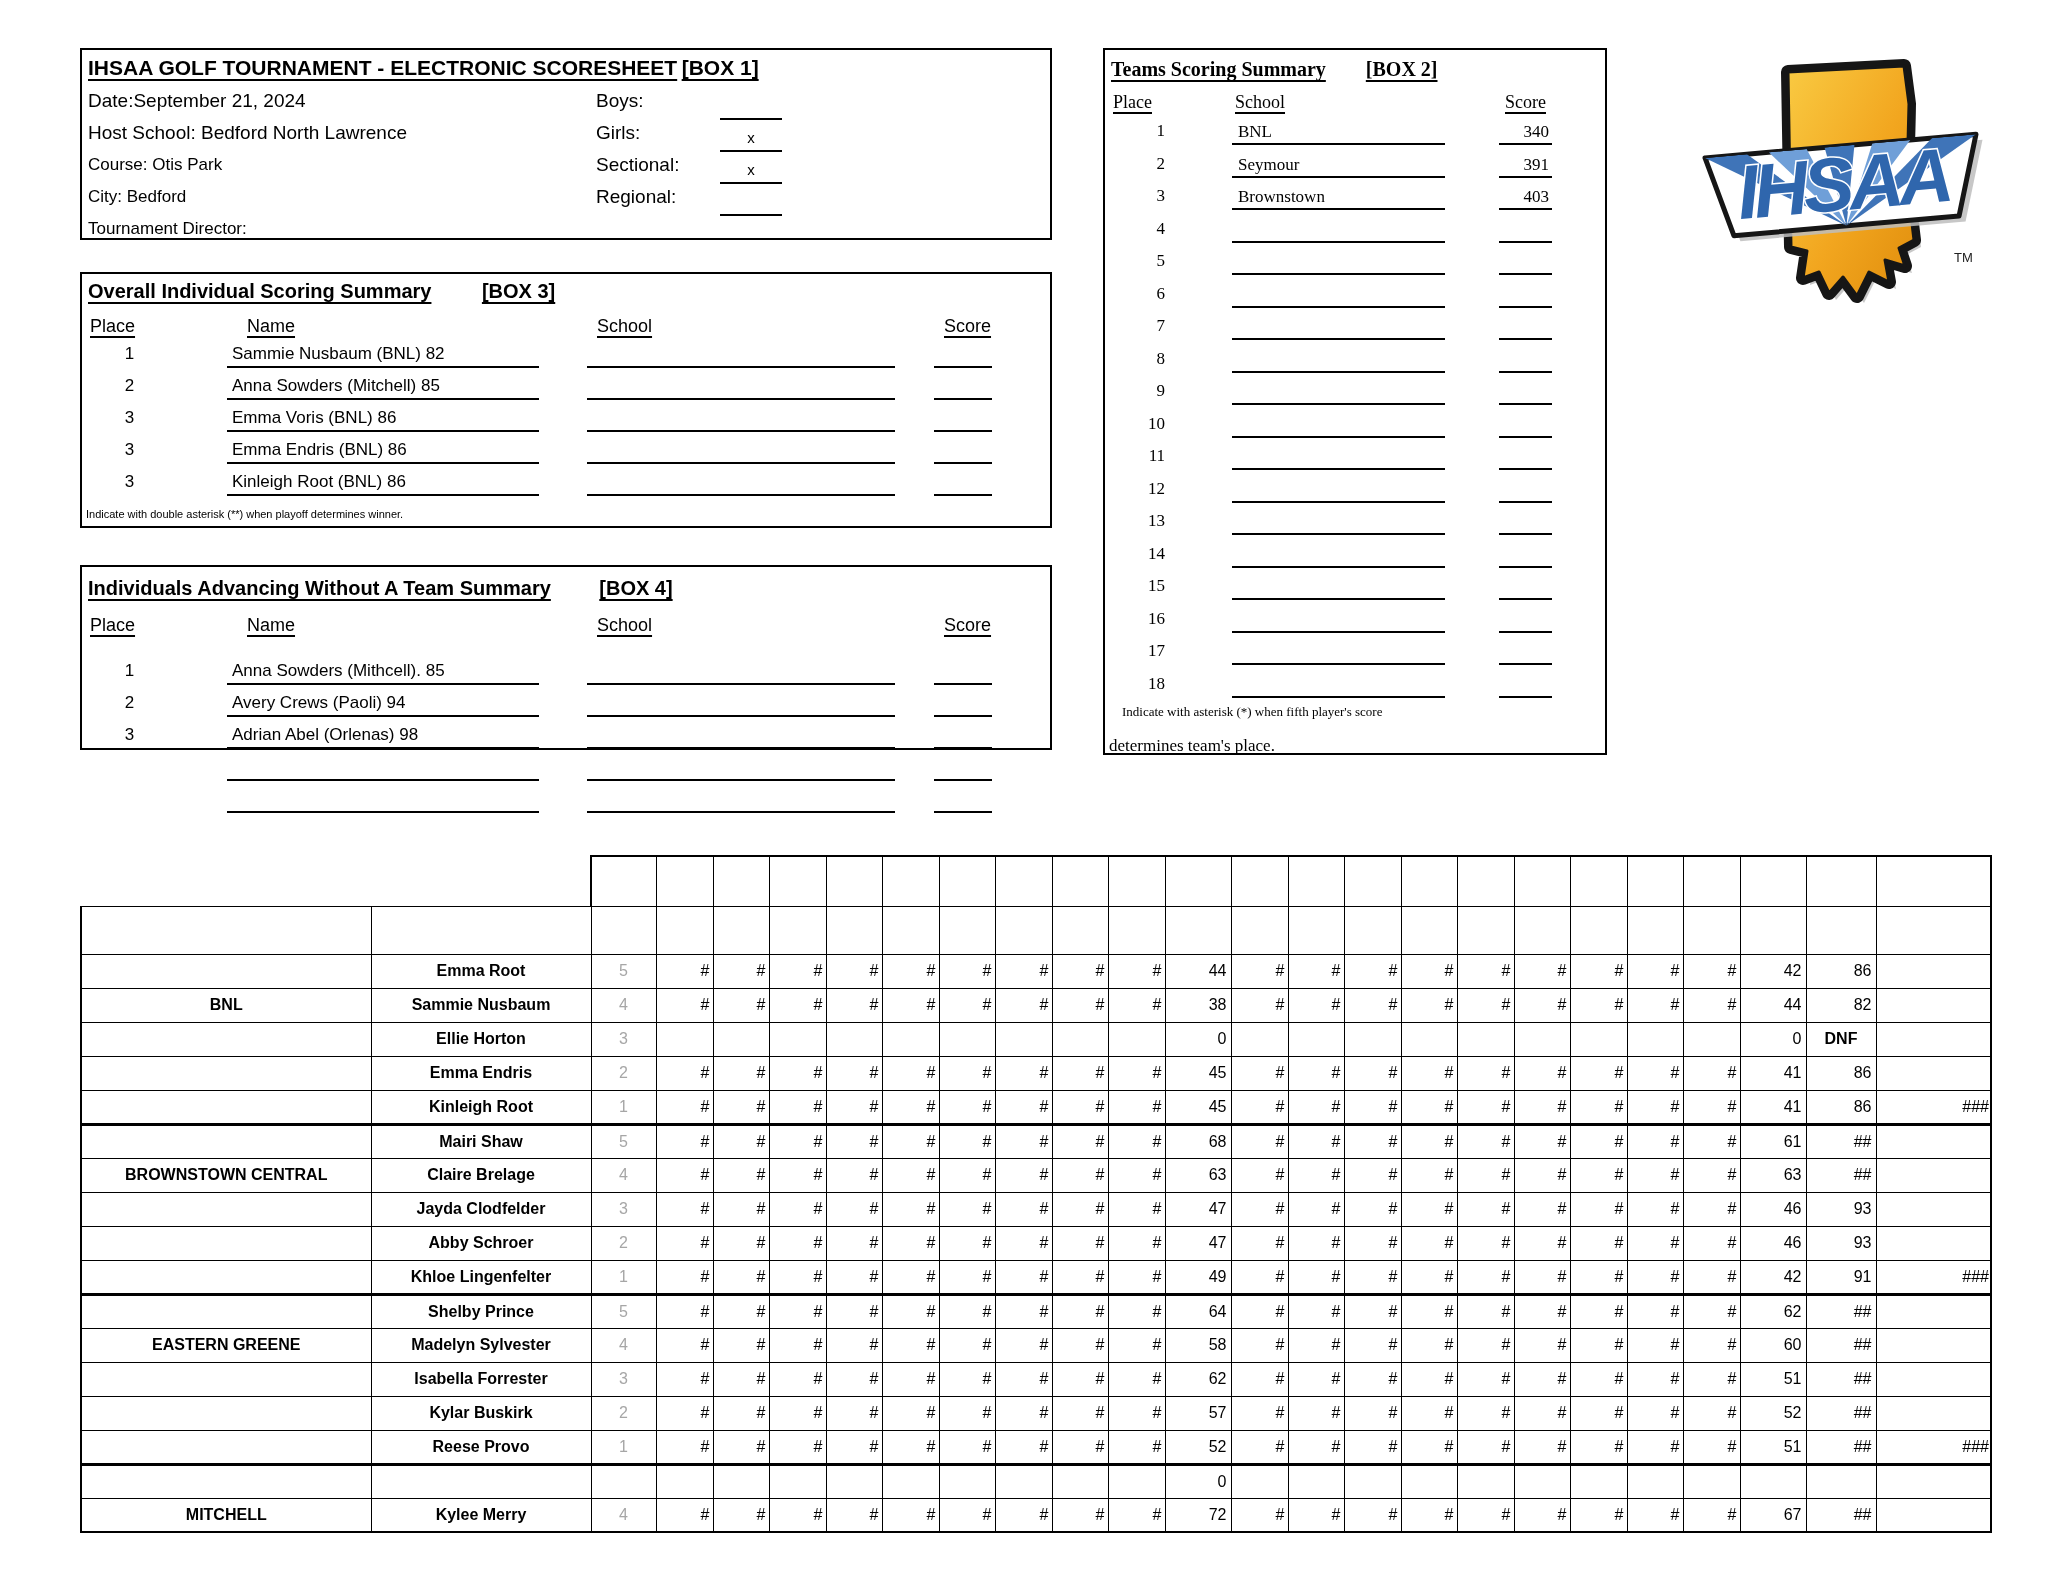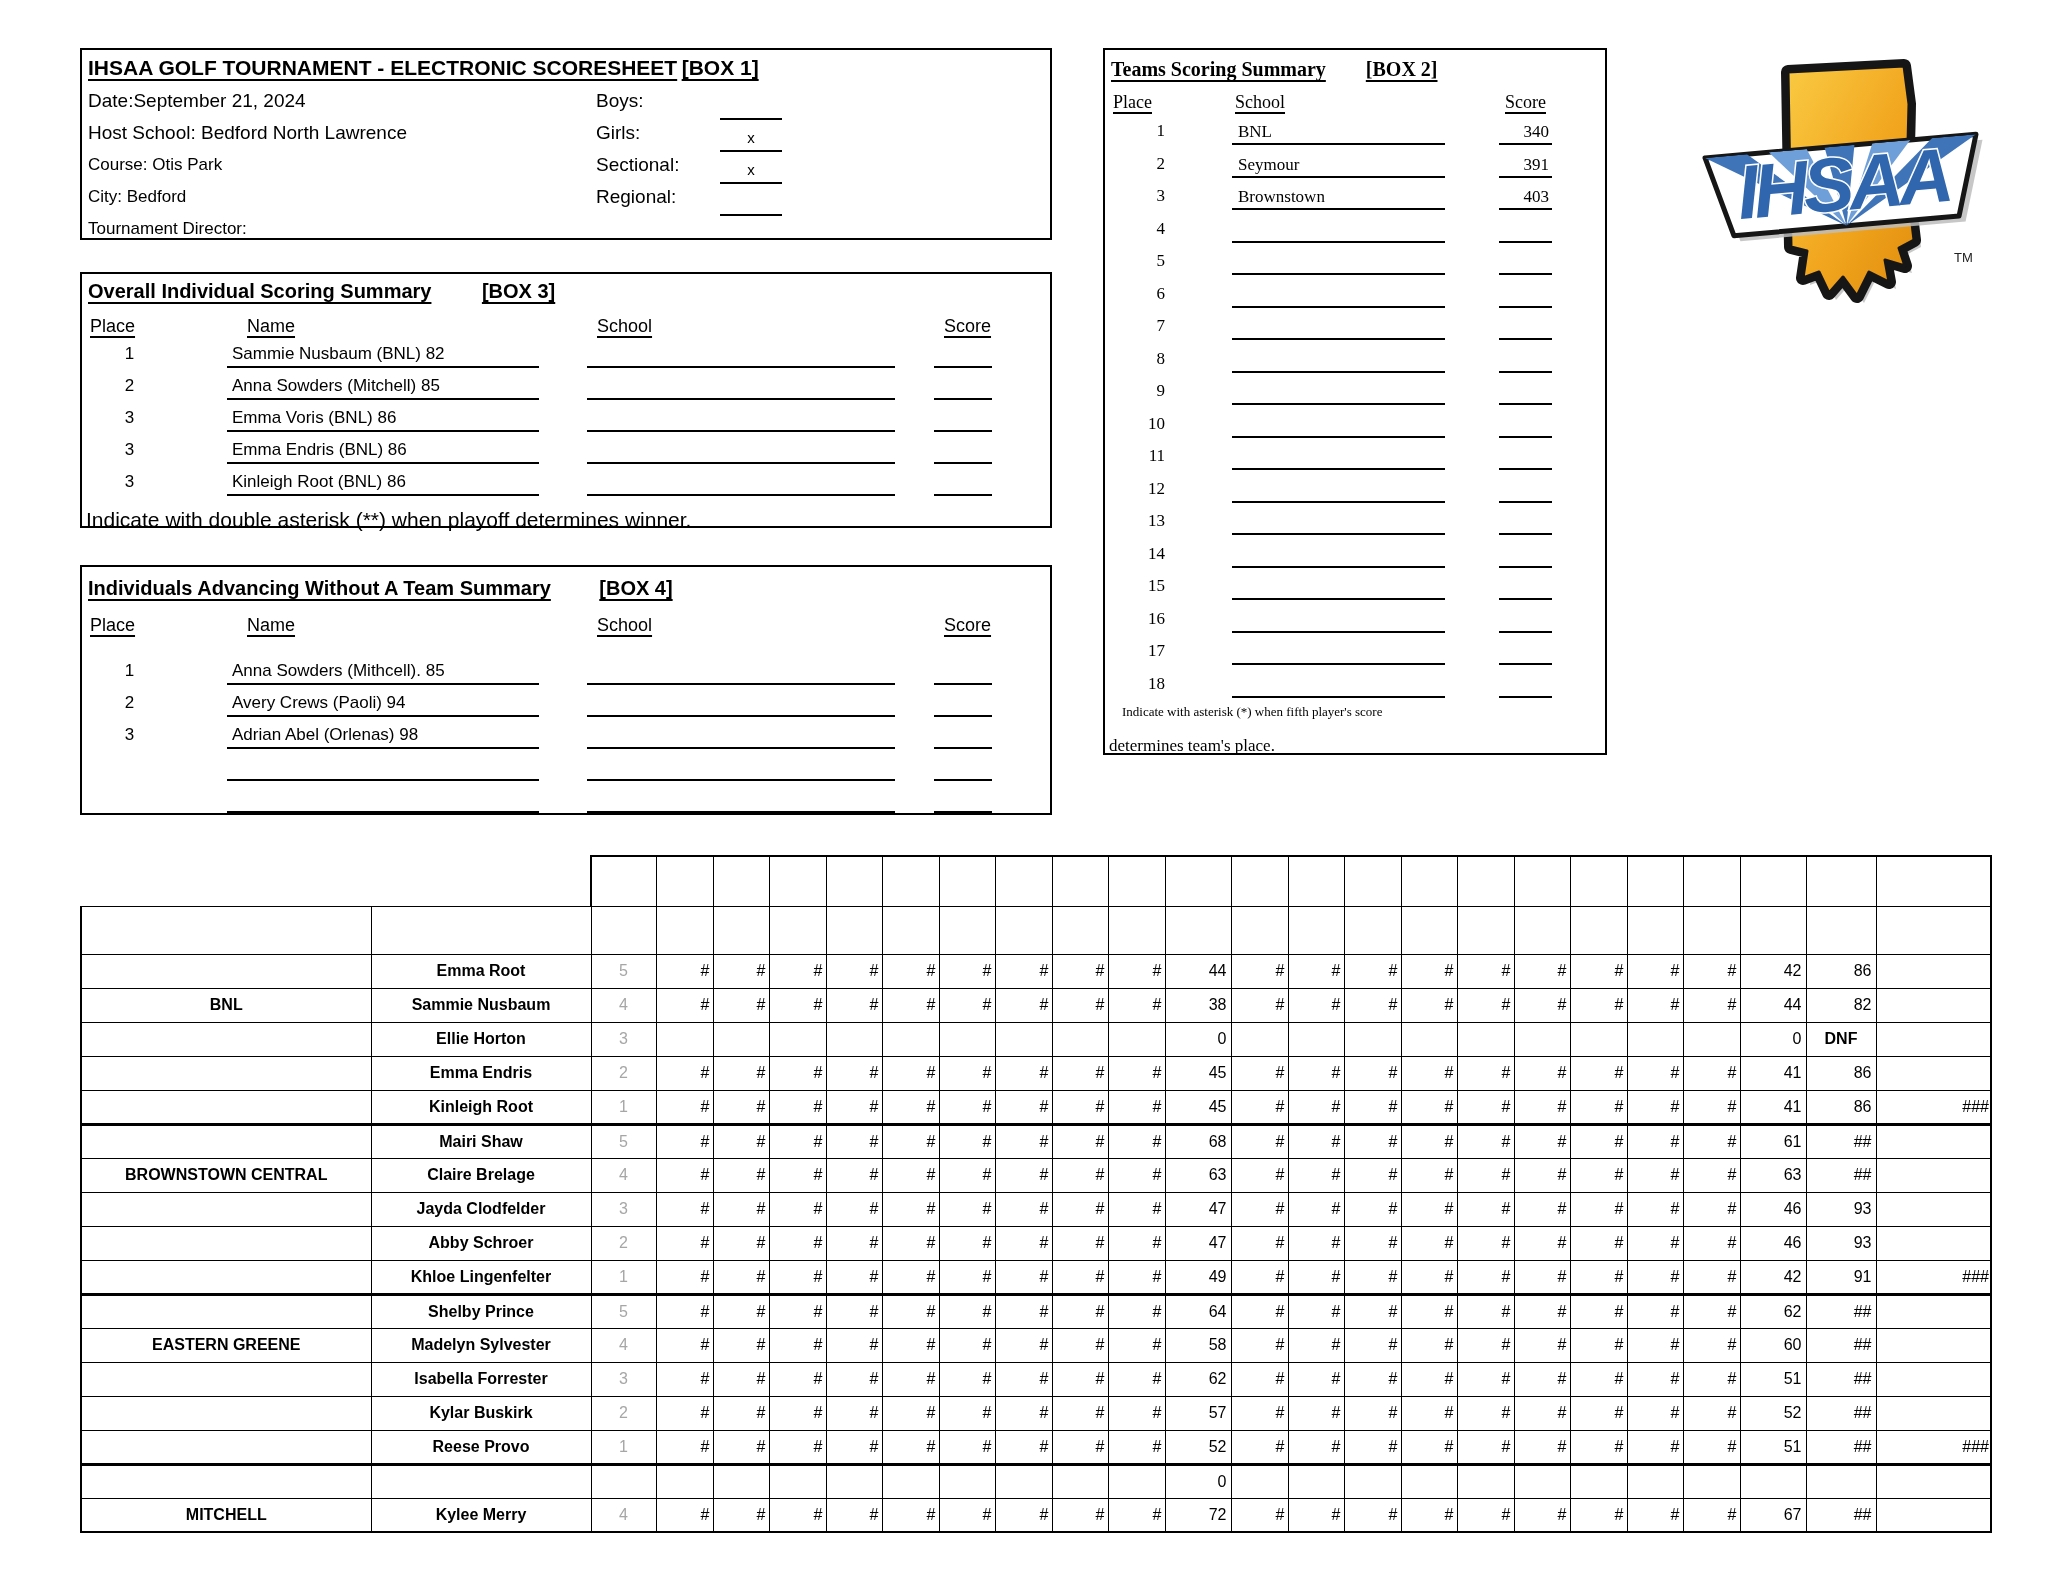--- a/index.html
+++ b/index.html
@@ -117,24 +117,24 @@
           <div class="b3school uline"></div>
           <div class="b3score uline"></div>
         </div>
         <div class="b3row" style="top: 190px;">
           <div class="b3place">3</div>
           <div class="b3name uline">Kinleigh Root (BNL) 86</div>
           <div class="b3school uline"></div>
           <div class="b3score uline"></div>
         </div>
       </div>
-    <div class="abs" style="left:4px; top:234px; font-size:21px;">Indicate with double asterisk (**) when playoff determines winner.</div>
+    <div class="abs" style="left:4px; top:234px; font-size:11px;">Indicate with double asterisk (**) when playoff determines winner.</div>
   </div>
 
-  <div class="box" style="left:80px; top:565px; width:972px; height:250px;">
+  <div class="box" style="left:80px; top:565px; width:972px; height:185px;">
     <div class="abs" style="left:6px; top:10px;">
       <span class="b u t20">Individuals Advancing Without A Team Summary</span>
       <span class="b u t20" style="margin-left:44px;">[BOX 4]</span>
     </div>
     <div class="abs u t18" style="left:8px;  top:48px;">Place</div>
     <div class="abs u t18" style="left:165px;top:48px;">Name</div>
     <div class="abs u t18" style="left:515px;top:48px;">School</div>
     <div class="abs u t18" style="left:862px;top:48px;">Score</div>
     <div>
         <div class="b3row" style="top: 86px;">

